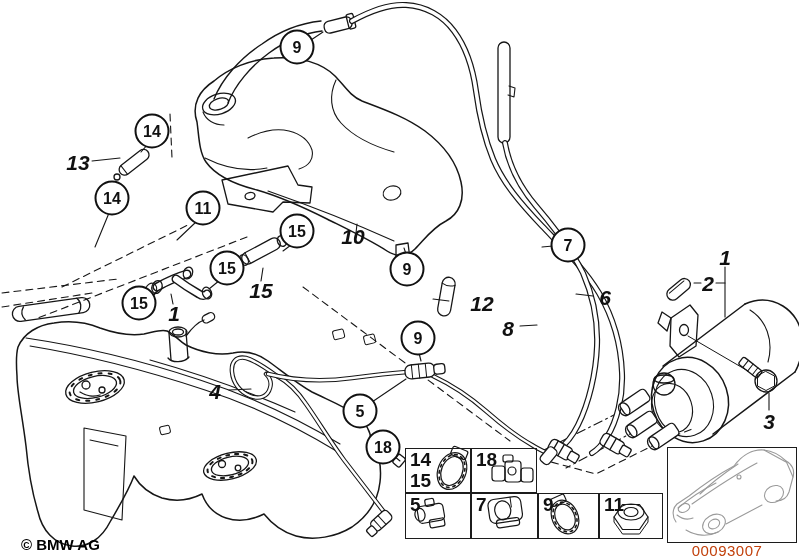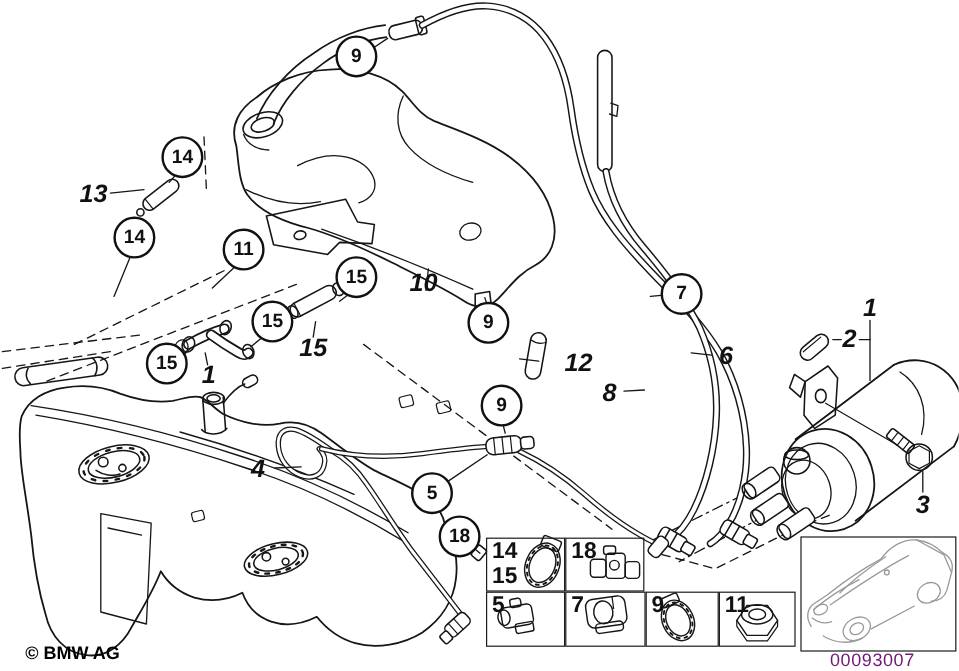--- a/index.html
+++ b/index.html
@@ -26,21 +26,21 @@
     position:absolute; left:4px; font-size:19px; font-weight:bold; color:#111;
     line-height:1;
   }
   .car-box { position:absolute; border:1.2px solid #1c1c1c; box-sizing:border-box; }
   .copyright {
     position:absolute; left:21px; top:536px; font-size:15px; font-weight:bold;
     color:#000;
   }
   .code {
     position:absolute; left:662px; top:542px; width:130px; text-align:center;
-    font-size:15px; color:#701a75; letter-spacing:0.5px;
+    font-size:15px; color:#c2410c; letter-spacing:0.5px;
   }
 </style>
 </head>
 <body>
 
 <div class="stage">
 
 <svg class="art" width="799" height="559" viewBox="0 0 799 559" fill="none" stroke="#161616" stroke-width="1.3" stroke-linecap="round" stroke-linejoin="round">
 
   <g stroke-width="1.1" stroke-dasharray="7 5">

